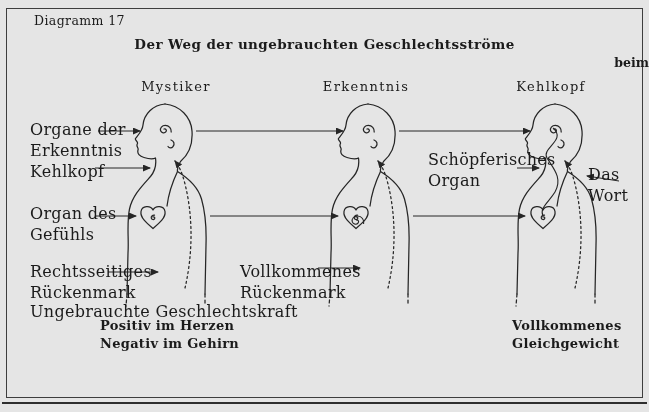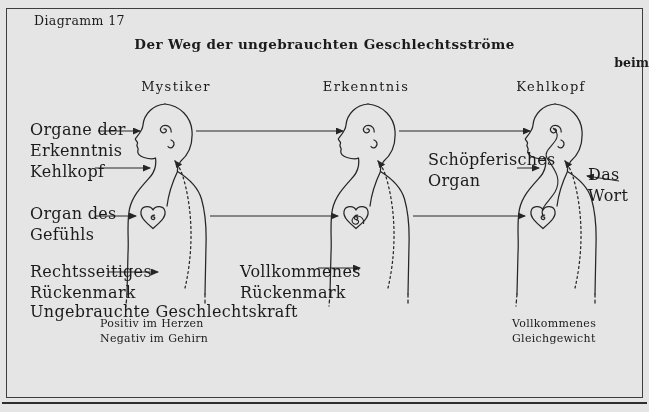--- a/index.html
+++ b/index.html
@@ -9,21 +9,21 @@
     font-family:"DejaVu Serif","Liberation Serif",serif;
   }
   .frame{position:absolute;left:6px;top:8px;width:635px;height:388px;border:1px solid #3e3e3e;}
   .page-edge{position:absolute;left:2px;top:402px;width:645px;height:2px;background:#2e2e2e;}
   .txt{position:absolute;white-space:pre-line;}
   .diagno{font-size:12.5px;letter-spacing:0.4px;}
   .title{width:100%;text-align:center;font-weight:bold;font-size:13.5px;letter-spacing:0.4px;}
   .subtitle{width:100%;text-align:right;font-weight:bold;font-size:12.5px;}
   .hdr{width:130px;text-align:center;font-size:13px;letter-spacing:1.4px;}
   .lbl{font-size:16px;line-height:1.32;letter-spacing:0.3px;}
-  .cap{font-size:11px;line-height:1.35;letter-spacing:0.3px;}
+  .cap{font-size:13px;line-height:1.35;letter-spacing:0.3px;font-weight:bold;}
   .ctr{}
   svg.art{position:absolute;left:0;top:0;pointer-events:none;}
 </style>
 </head>
 <body>
 
 <div class="canvas">
 
   <div class="frame"></div>
   <div class="page-edge"></div>

